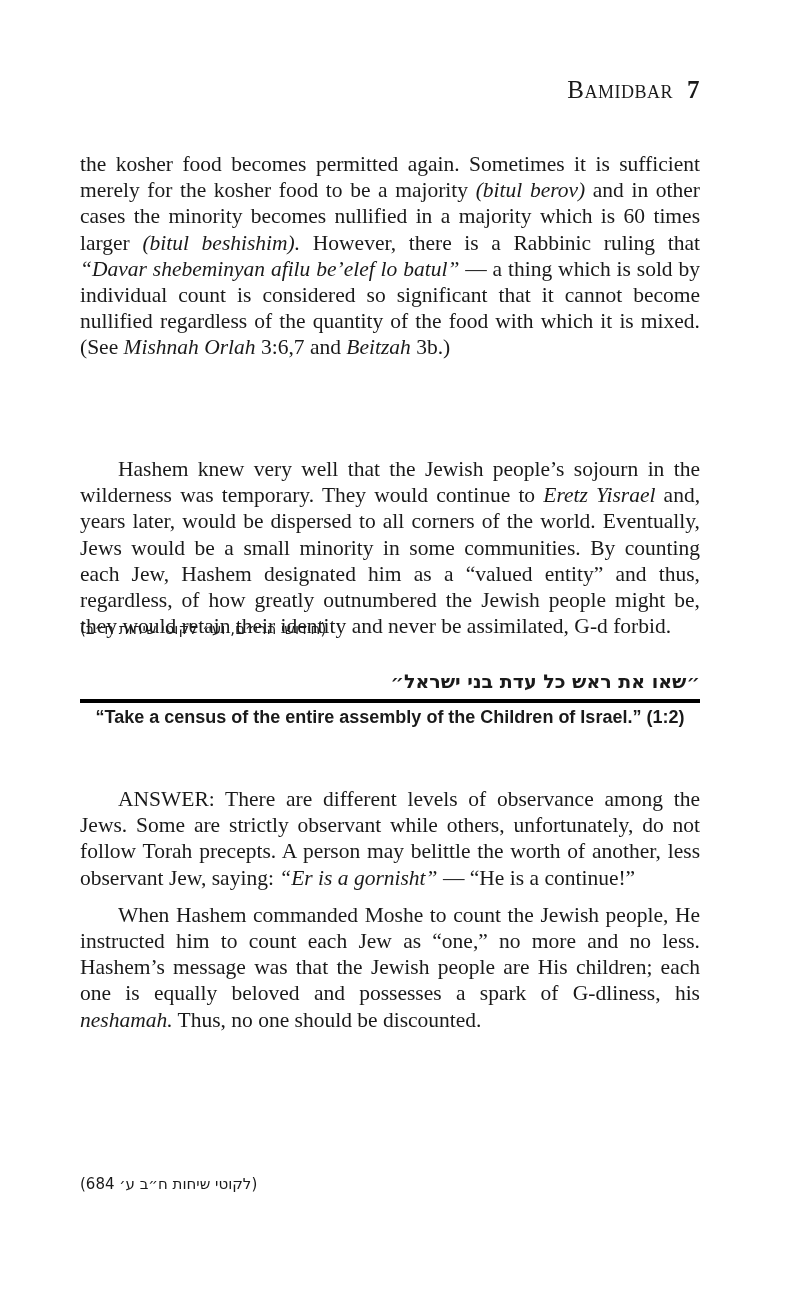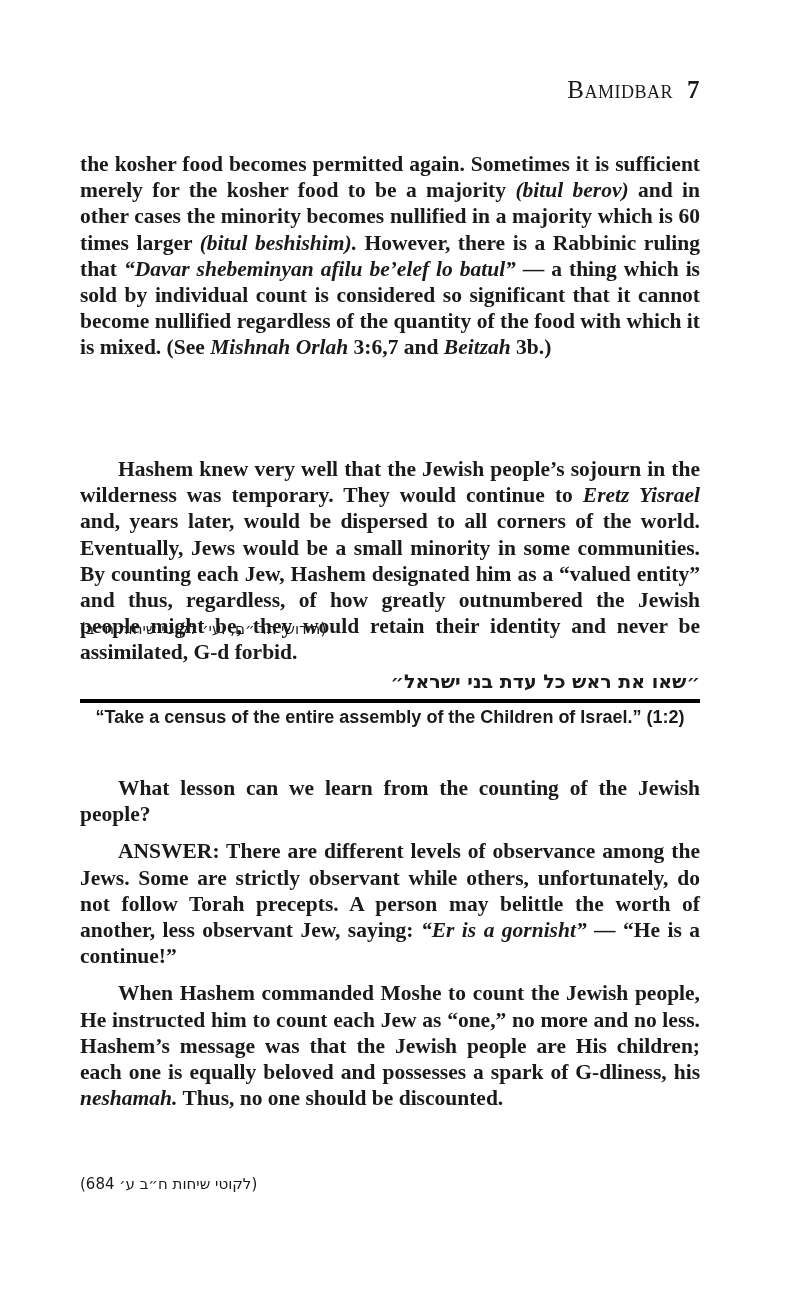--- a/index.html
+++ b/index.html
@@ -1,21 +1,21 @@
 <!DOCTYPE html>
 <html><head>
 <meta charset="utf-8">
 <style>
   html, body { margin: 0; padding: 0; background: #ffffff; }
   body { width: 800px; height: 1300px; position: relative; overflow: hidden; color: #1a1a1a; }
   .page { position: absolute; left: 80px; top: 0; width: 620px; font-family: "Liberation Serif", "DejaVu Serif", serif; font-size: 21.5px; line-height: 26.2px; }
   .running-head { position: absolute; right: 100px; top: 76px; font-family: "Liberation Serif", serif; font-size: 25px; letter-spacing: 0.5px; }
   .running-head .rh-title { font-variant: small-caps; }
   .running-head .rh-num { font-weight: bold; margin-left: 14px; }
-  p { margin: 0; text-align: justify; font-weight: bold; }
+  p { margin: 0; text-align: justify; }
   .indent { text-indent: 38px; }
   .block1 { position: absolute; top: 151px; left: 0; width: 620px; }
   .block2 { position: absolute; top: 432px; left: 0; width: 620px; margin-top: 24px; }
   .src { font-family: "DejaVu Sans", sans-serif; font-size: 15px; direction: rtl; text-align: left; line-height: 16px; }
   .src1 { position: absolute; top: 621px; left: 0; width: 620px; }
   .heb-head { position: absolute; top: 668px; left: 0; width: 620px; text-align: right; font-family: "DejaVu Sans", sans-serif; font-weight: bold; font-size: 19px; direction: rtl; }
   .rule { position: absolute; top: 699px; left: 0; width: 620px; height: 4px; background: #000; }
   .eng-head { position: absolute; top: 706px; left: 0; width: 620px; font-family: "Liberation Sans", sans-serif; font-weight: bold; font-size: 18px; line-height: 23px; text-align: center; }
   .block3 { position: absolute; top: 764px; left: 0; width: 620px; }
   .gap { height: 11px; }
@@ -39,21 +39,20 @@
   </div>
 
   <div class="src src1">(חידושי הרי״ם, ועי׳ לקוטי שיחות ח״ב)</div>
 
   <div class="heb-head">״שאו את ראש כל עדת בני ישראל״</div>
   <div class="rule"></div>
   <div class="eng-head">“Take a census of the entire assembly of the Children of Israel.” (1:2)</div>
 
   <div class="block3">
     <div class="gap"></div>
-    <p class="indent">What lesson can we learn from the counting of the Jewish people?</p>
     <div class="gap"></div>
     <p class="indent"><span>ANSWER: There are different levels of observance among the Jews. Some are strictly observant while others, unfortunately, do not follow Torah precepts. A person may belittle the worth of another, less observant Jew, saying: </span><i>“Er is a gornisht”</i><span> — “He is a continue!”</span></p>
     <div class="gap"></div>
     <p class="indent"><span>When Hashem commanded Moshe to count the Jewish people, He instructed him to count each Jew as “one,” no more and no less. Hashem’s message was that the Jewish people are His children; each one is equally beloved and possesses a spark of G-dliness, his </span><i>neshamah.</i><span> Thus, no one should be discounted.</span></p>
   </div>
 
   <div class="src src2">(לקוטי שיחות ח״ב ע׳ 684)</div>
 </div>
 
 </body></html>

